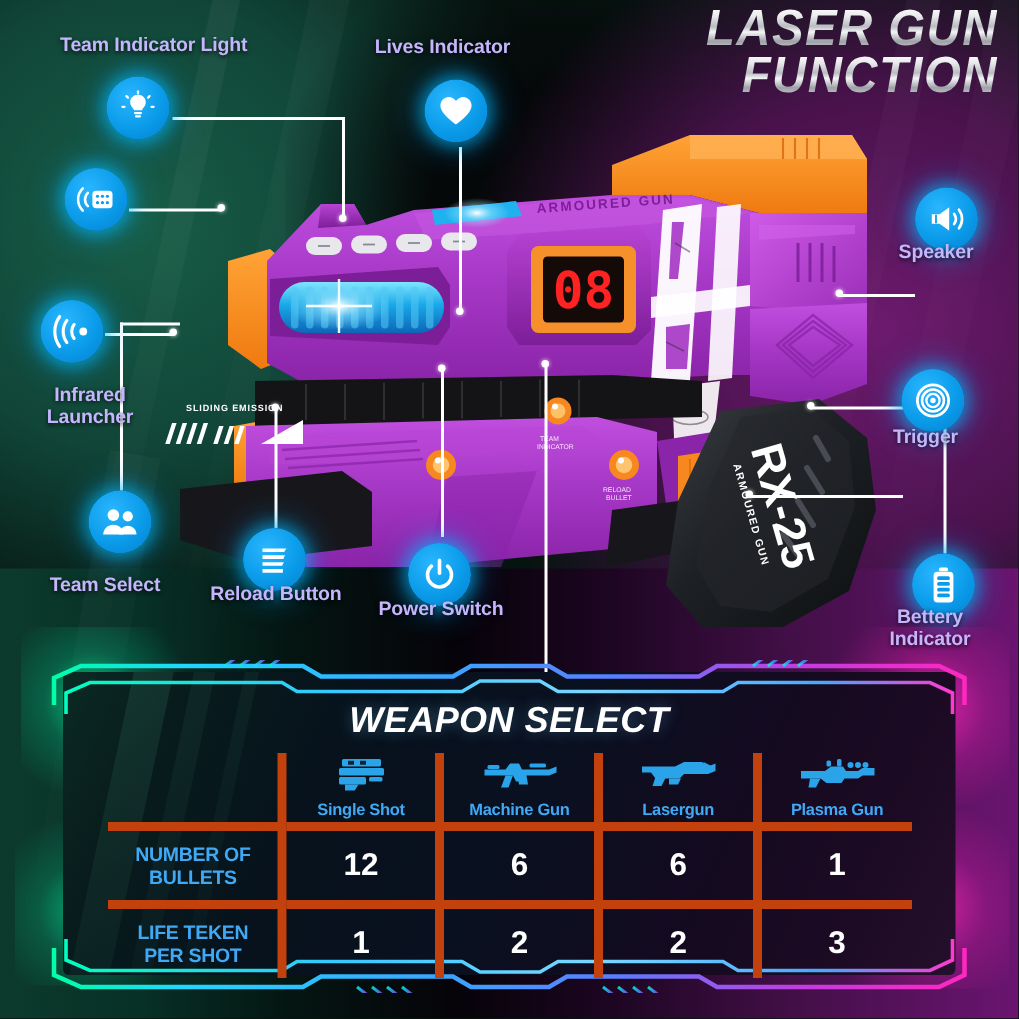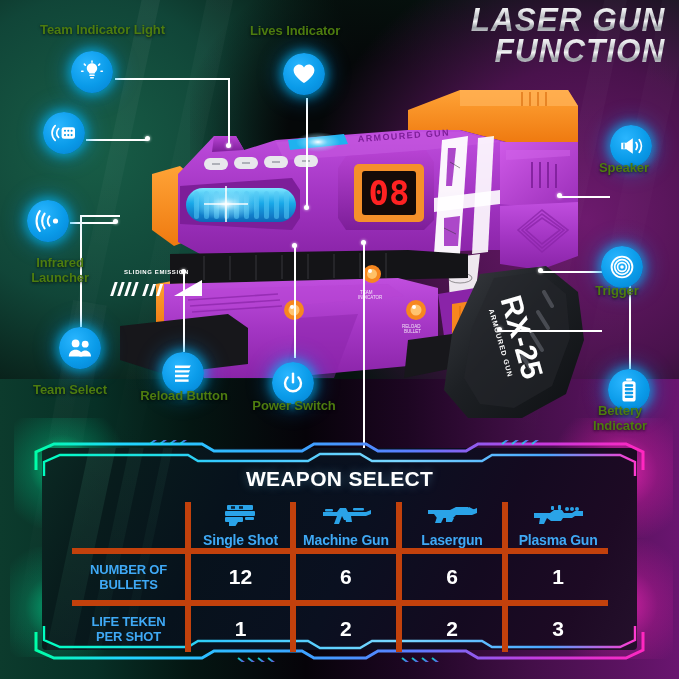--- a/index.html
+++ b/index.html
@@ -59,50 +59,50 @@
   .dot{position:absolute;width:5px;height:5px;border-radius:50%;background:#fff;z-index:11;
     box-shadow:0 0 3px rgba(255,255,255,.9);}
 
   
   .badge{position:absolute;width:42px;height:42px;border-radius:50%;
     background:radial-gradient(circle at 38% 32%,#2ab6ff 0%,#0a9be9 55%,#0580cf 100%);
     box-shadow:0 0 10px 3px rgba(0,190,255,.55), 0 0 20px 7px rgba(0,160,255,.28);
     display:flex;align-items:center;justify-content:center;z-index:12;}
   .badge svg{display:block;}
 
-  .cap{position:absolute;color:#4d7c0f;font-weight:bold;font-size:13px;line-height:15px;
+  .cap{position:absolute;color:#c4b5fd;font-weight:bold;font-size:13px;line-height:15px;
     z-index:12;white-space:pre-line;letter-spacing:-.1px;
     text-shadow:0 1px 3px rgba(0,0,0,.75);}
   .cap.ctr{text-align:center;}
 
   
   #panel{position:absolute;left:32px;top:440px;width:615px;height:222px;z-index:15;}
   .panel-bg{position:absolute;inset:8px 10px 12px 10px;
     background:linear-gradient(115deg,#0b2a24 0%,#081c1c 12%,#07121c 30%,#0a1020 52%,#140a20 72%,#1d0a24 88%,#25102c 100%);
     border-radius:4px;}
   .panel-sheen{position:absolute;inset:8px 10px 12px 10px;overflow:hidden;border-radius:4px;}
   .panel-sheen i{position:absolute;top:-30px;height:300px;width:26px;
     background:linear-gradient(180deg,rgba(120,255,200,.10),rgba(120,255,200,.02));
     transform:rotate(12deg);}
   .frame{position:absolute;inset:0;pointer-events:none;}
   .frame svg{position:absolute;inset:0;}
 
   .panel-title{position:absolute;left:0;right:0;top:27px;text-align:center;
-    color:#fff;font-weight:bold;font-size:21px;letter-spacing:.3px;z-index:3;
-    text-shadow:0 0 10px rgba(120,210,255,.35);}
+    color:#fff;font-weight:bold;font-size:24px;letter-spacing:.3px;z-index:3;
+    text-shadow:0 0 10px rgba(120,210,255,.35);font-style:italic;}
 
   table.ws{position:absolute;left:40px;top:62px;width:536px;border-collapse:collapse;z-index:3;}
   table.ws td,table.ws th{border:6px solid #c2410c;padding:0;}
   table.ws tr td:first-child,table.ws tr th:first-child{border-left:none;}
   table.ws tr td:last-child,table.ws tr th:last-child{border-right:none;}
   table.ws tr:first-child th{border-top:none;}
   table.ws tr:last-child td{border-bottom:none;}
   .hdr-cell{height:46px;text-align:center;vertical-align:middle;}
   .hdr-ico{display:block;margin:0 auto 1px auto;}
-  .hdr-lbl{display:block;color:#3fa9f5;font-size:14px;font-weight:bold;letter-spacing:-.2px;}
+  .hdr-lbl{display:block;color:#3fa9f5;font-size:11px;font-weight:bold;letter-spacing:-.2px;}
   .rowlbl{width:118px;text-align:center;color:#3fa9f5;font-size:13px;font-weight:bold;
     line-height:15px;height:46px;letter-spacing:-.2px;white-space:pre-line;}
   .val{text-align:center;color:#fff;font-size:21px;font-weight:bold;height:46px;width:104px;}
   .blank{width:118px;}
 </style>
 </head>
 <body>
 
 <div id="stage">
 

